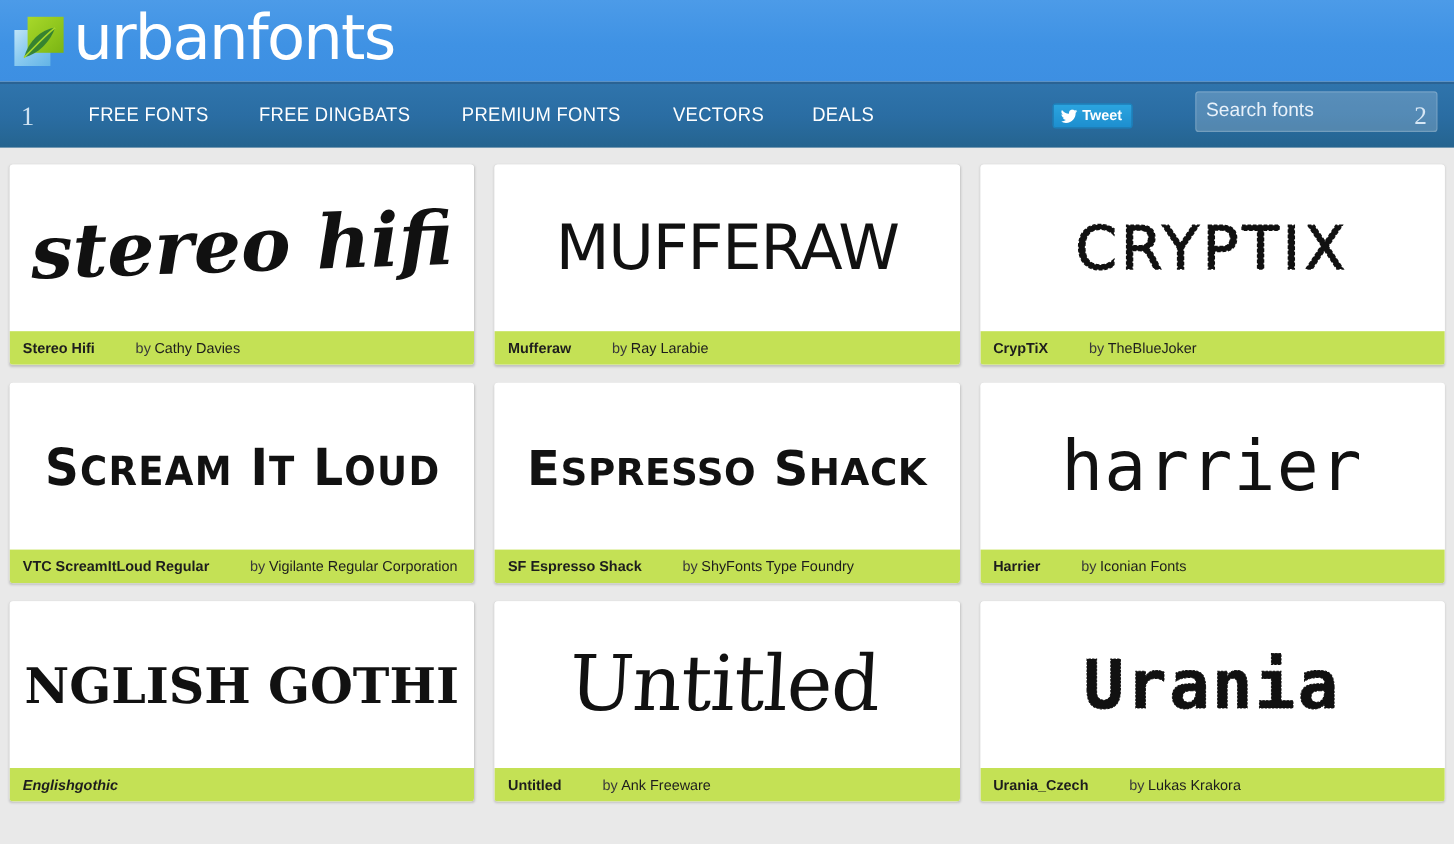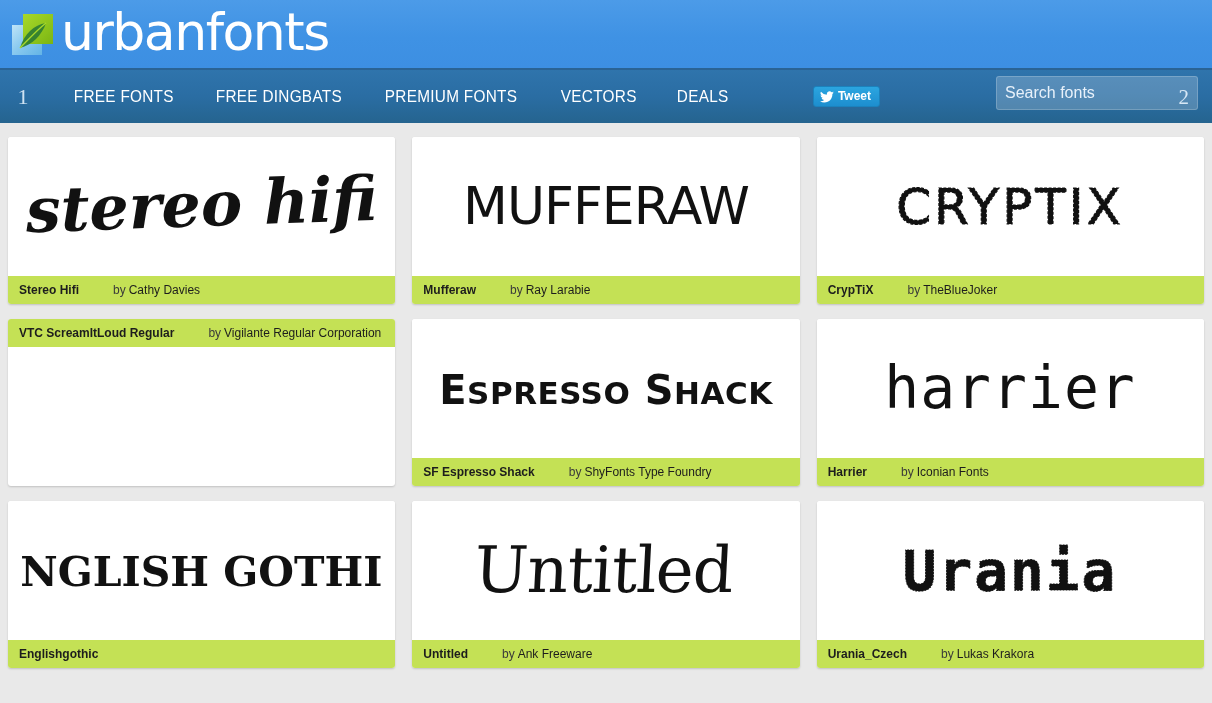--- a/index.html
+++ b/index.html
@@ -103,21 +103,21 @@
     transform: scaleX(0.93);
     transform-origin: left center;
     white-space: nowrap;
     display: inline-block;
     cursor: pointer;
   }
   .nav-right {
     margin-left: auto;
     display: flex;
     align-items: center;
-    gap: 116px;
+    gap: 52px;
     padding-right: 6px;
   }
   .tweet-btn {
     display: inline-flex;
     align-items: center;
     gap: 4px;
     background: linear-gradient(to bottom, #2ba5e0 0%, #1d8ecf 100%);
     border: 1px solid #1b82bd;
     border-radius: 3px;
     padding: 3px 8px 3px 6px;
@@ -193,21 +193,21 @@
     align-items: center;
     padding: 0 11px;
     font-size: 12px;
     color: #2d2d2d;
     white-space: nowrap;
     overflow: hidden;
   }
   .caption .fname { font-weight: bold; color: #1d1d1d; }
   .caption .by { font-weight: normal; color: #3a3a3a; padding: 0 3px; margin-left: 31px; }
   .caption .author { font-weight: normal; color: #1d1d1d; }
-  .caption.plain .fname { font-weight: bold; }
+  .caption.plain .fname { font-weight: bold; font-style: italic; }
 </style>
 </head>
 <body>
 
 <div class="banner">
   <a class="logo-link" href="#">
     <span class="logo-mark">
       <span class="sq-blue"></span>
       <span class="sq-green"></span>
       <svg class="leaf" viewBox="0 0 30 30" aria-hidden="true">
@@ -282,20 +282,25 @@
       </svg>
     </div>
     <div class="caption">
       <span class="fname">CrypTiX</span>
       <span class="by">by</span>
       <span class="author">TheBlueJoker</span>
     </div>
   </div>
 
   <div class="card">
+    <div class="preview">
+      <svg viewBox="0 0 360 90" width="360" height="90" aria-hidden="true">
+        <text x="180" y="60" text-anchor="middle" font-family="'DejaVu Sans', sans-serif" font-size="38" font-weight="bold" fill="#111" letter-spacing="1" transform="scale(1.03 1.12) translate(-5 -6)">S<tspan font-size="30">CREAM</tspan> I<tspan font-size="30">T</tspan> L<tspan font-size="30">OUD</tspan></text>
+      </svg>
+    </div>
     <div class="caption">
       <span class="fname">VTC ScreamItLoud Regular</span>
       <span class="by">by</span>
       <span class="author">Vigilante Regular Corporation</span>
     </div>
   </div>
 
   <div class="card">
     <div class="preview">
       <svg viewBox="0 0 360 90" width="360" height="90" aria-hidden="true">

